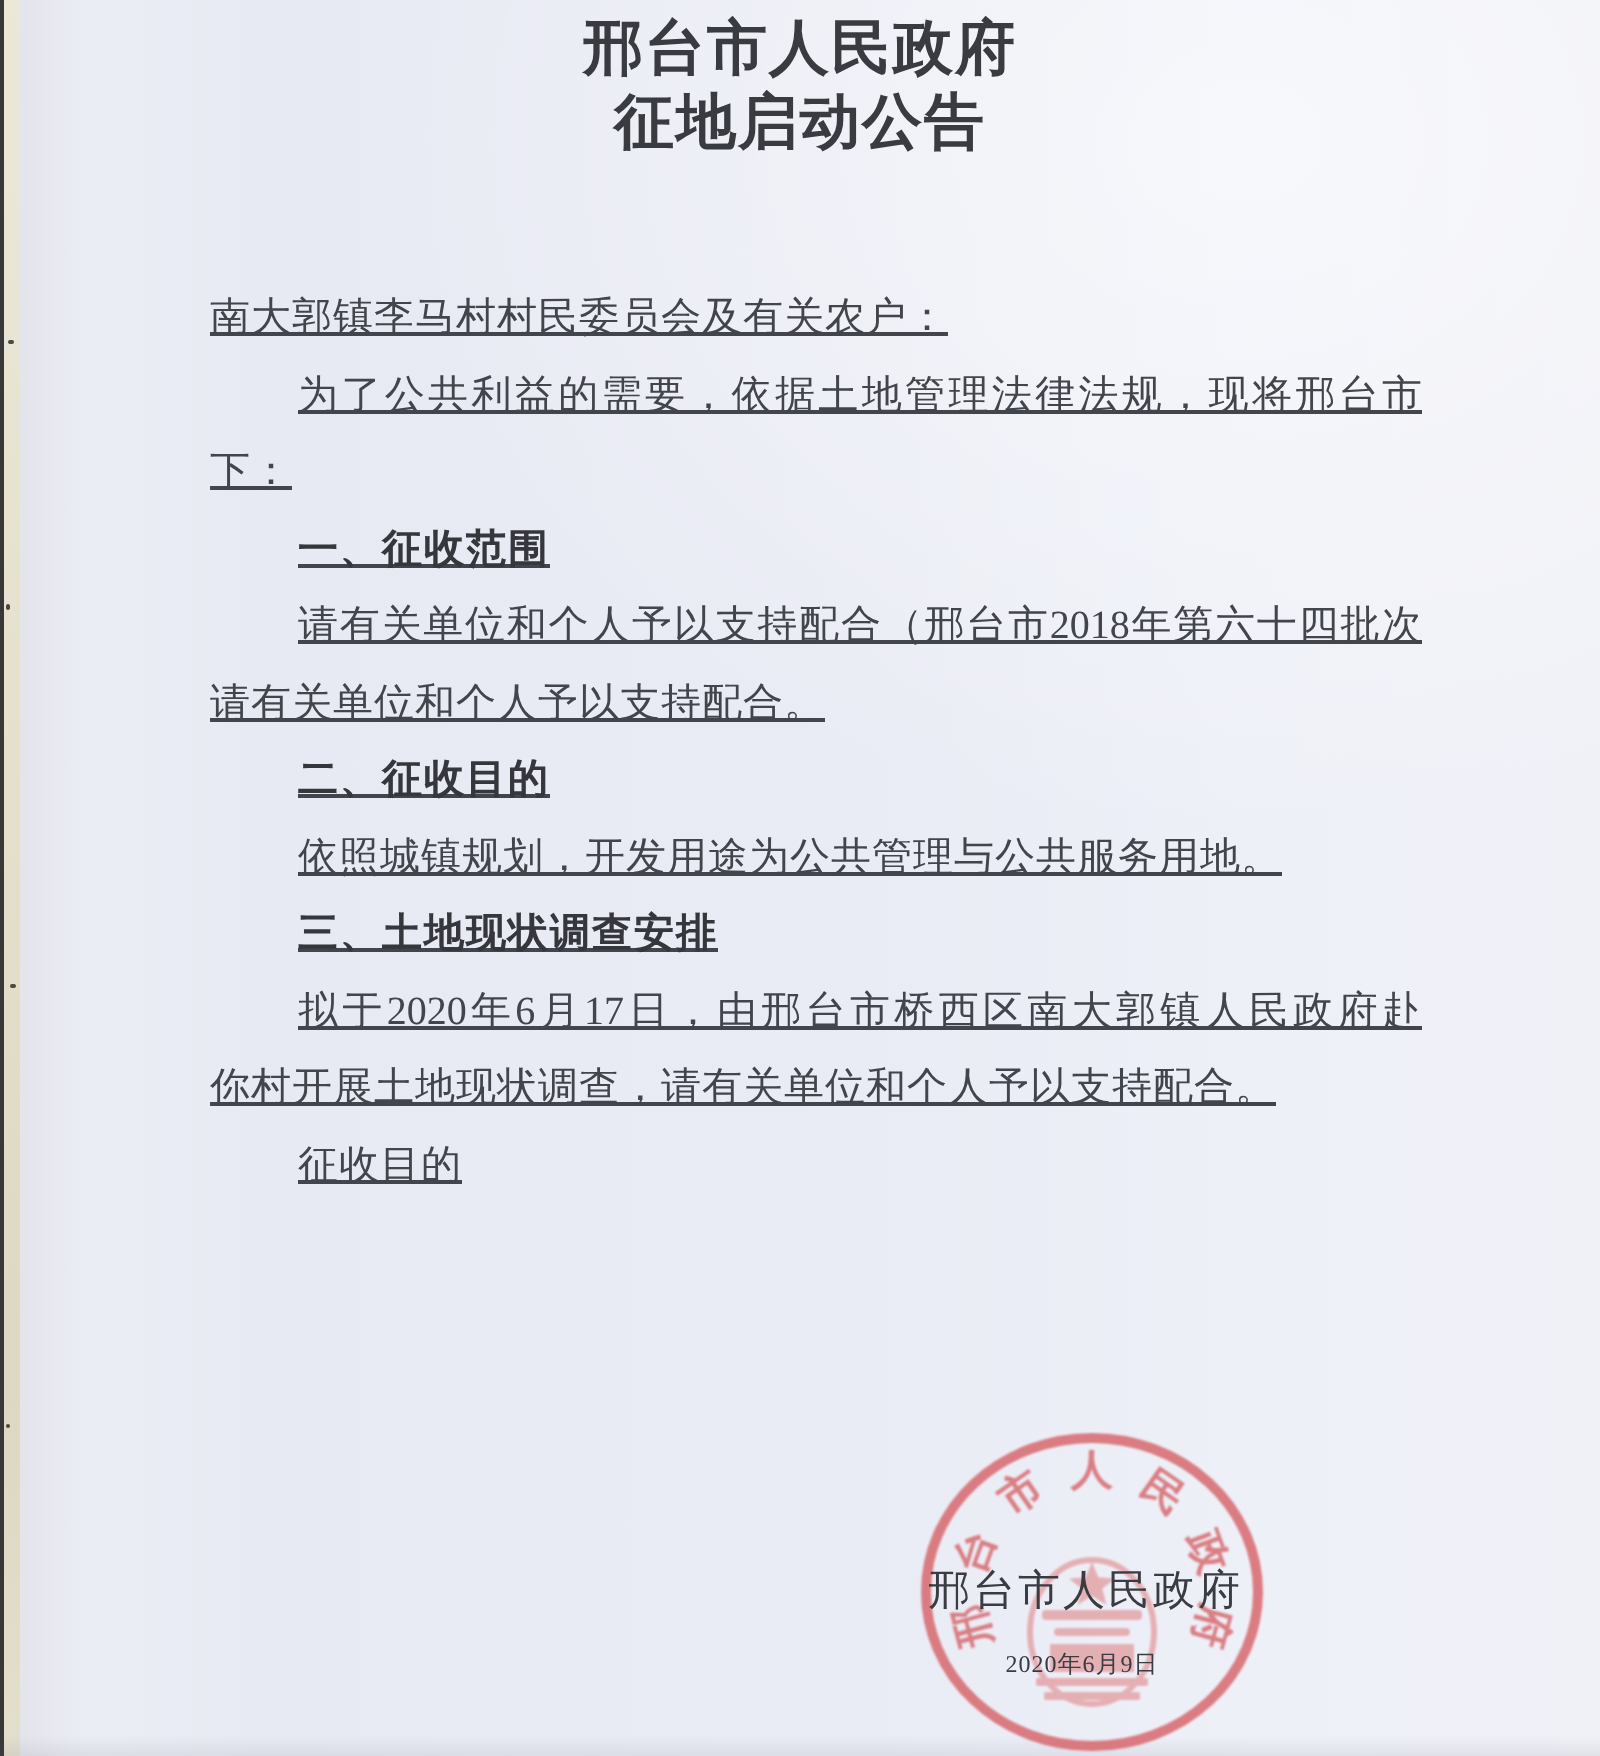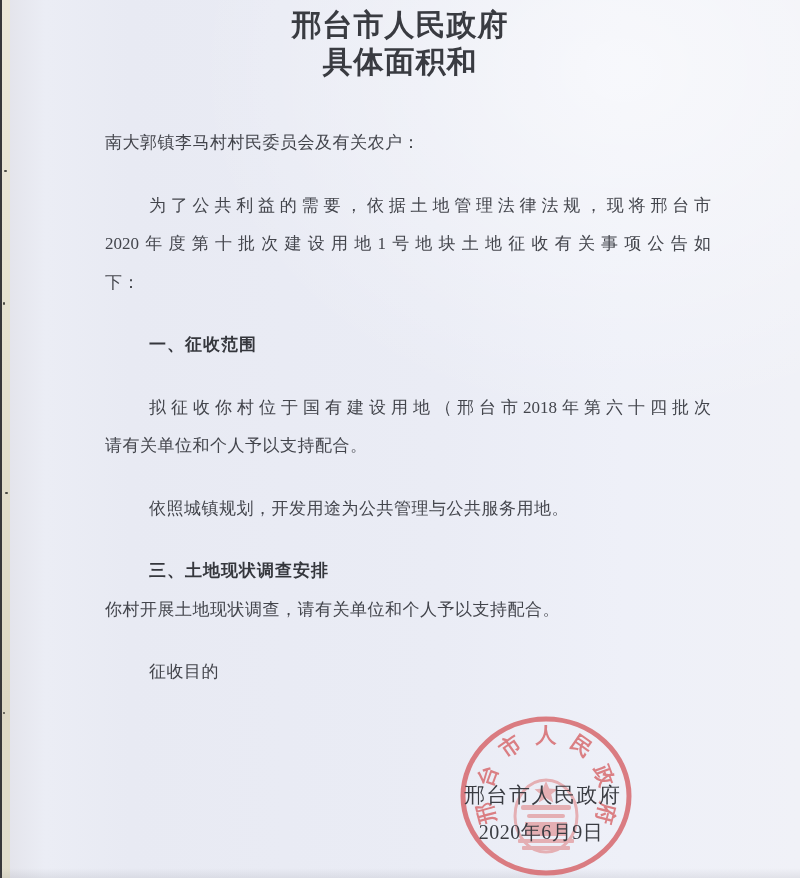--- a/index.html
+++ b/index.html
@@ -24,36 +24,36 @@
   .edge-cream{position:absolute;left:2px;top:0;width:8px;height:878px;
     background:linear-gradient(180deg,#ece8d8 0%,#e5e1ce 40%,#ddd8c3 80%,#e3dfcd 100%);}
   .speck{position:absolute;background:#4a4a42;border-radius:1px;}
 
   .title{
     position:absolute;left:0;top:6px;width:800px;text-align:center;
     font-weight:bold;color:#393b41;font-size:30px;line-height:37px;
     letter-spacing:1px;
   }
   .content{
-    position:absolute;left:105px;top:124px;width:606px;
-    font-size:17px;color:#43454c;letter-spacing:.5px;
+    position:absolute;left:105px;top:140px;width:606px;
+    font-size:20px;color:#43454c;letter-spacing:.5px;text-decoration:underline;
   }
   .ln{height:38.5px;line-height:38.5px;white-space:nowrap;}
-  .ind{text-indent:44px;margin-top:24px;}
+  .ind{text-indent:44px;}
   .bold{font-weight:bold;color:#35373d;letter-spacing:1px;}
   .just{text-align:justify;text-align-last:justify;white-space:normal;letter-spacing:0;}
 
   .sig-org{
     position:absolute;left:464px;top:783px;width:156px;
     font-size:21px;color:#3a3c42;z-index:3;
     text-align:justify;text-align-last:justify;line-height:24px;
   }
   .sig-date{
     position:absolute;left:477px;top:820px;width:128px;
-    font-size:20px;color:#3a3c42;z-index:3;
+    font-size:12px;color:#3a3c42;z-index:3;
     text-align:center;letter-spacing:.5px;line-height:24px;
   }
   .seal{
     position:absolute;left:457px;top:715px;width:178px;height:163px;z-index:2;
     opacity:.92;
   }
 </style>
 </head>
 <body>
 
@@ -61,33 +61,34 @@
 
   <div class="edge-dark"></div>
   <div class="edge-cream"></div>
   <div class="speck" style="left:4px;top:170px;width:3px;height:2px;"></div>
   <div class="speck" style="left:3px;top:302px;width:2px;height:3px;"></div>
   <div class="speck" style="left:5px;top:492px;width:3px;height:2px;"></div>
   <div class="speck" style="left:3px;top:712px;width:2px;height:2px;"></div>
 
   <div class="title">
     <div>邢台市人民政府</div>
-    <div>具体面积和</div>
+    <div>征地启动公告</div>
   </div>
 
   <div class="content">
     <div class="ln">南大郭镇李马村村民委员会及有关农户：</div>
     <div class="ln ind just">为了公共利益的需要，依据土地管理法律法规，现将邢台市</div>
-    <div class="ln just">2020年度第十批次建设用地1号地块土地征收有关事项公告如</div>
     <div class="ln">下：</div>
     <div class="ln ind bold">一、征收范围</div>
-    <div class="ln ind just">拟征收你村位于国有建设用地（邢台市2018年第六十四批次</div>
+    <div class="ln ind just">请有关单位和个人予以支持配合（邢台市2018年第六十四批次</div>
     <div class="ln">请有关单位和个人予以支持配合。</div>
+    <div class="ln ind bold">二、征收目的</div>
     <div class="ln ind">依照城镇规划，开发用途为公共管理与公共服务用地。</div>
     <div class="ln ind bold">三、土地现状调查安排</div>
+    <div class="ln ind just">拟于2020年6月17日，由邢台市桥西区南大郭镇人民政府赴</div>
     <div class="ln">你村开展土地现状调查，请有关单位和个人予以支持配合。</div>
     <div class="ln ind">征收目的</div>
   </div>
 
   <svg class="seal" viewBox="0 0 178 163" xmlns="http://www.w3.org/2000/svg">
     <defs>
       <filter id="sblur" x="-20%" y="-20%" width="140%" height="140%">
         <feGaussianBlur stdDeviation="0.55"></feGaussianBlur>
       </filter>
     </defs>

